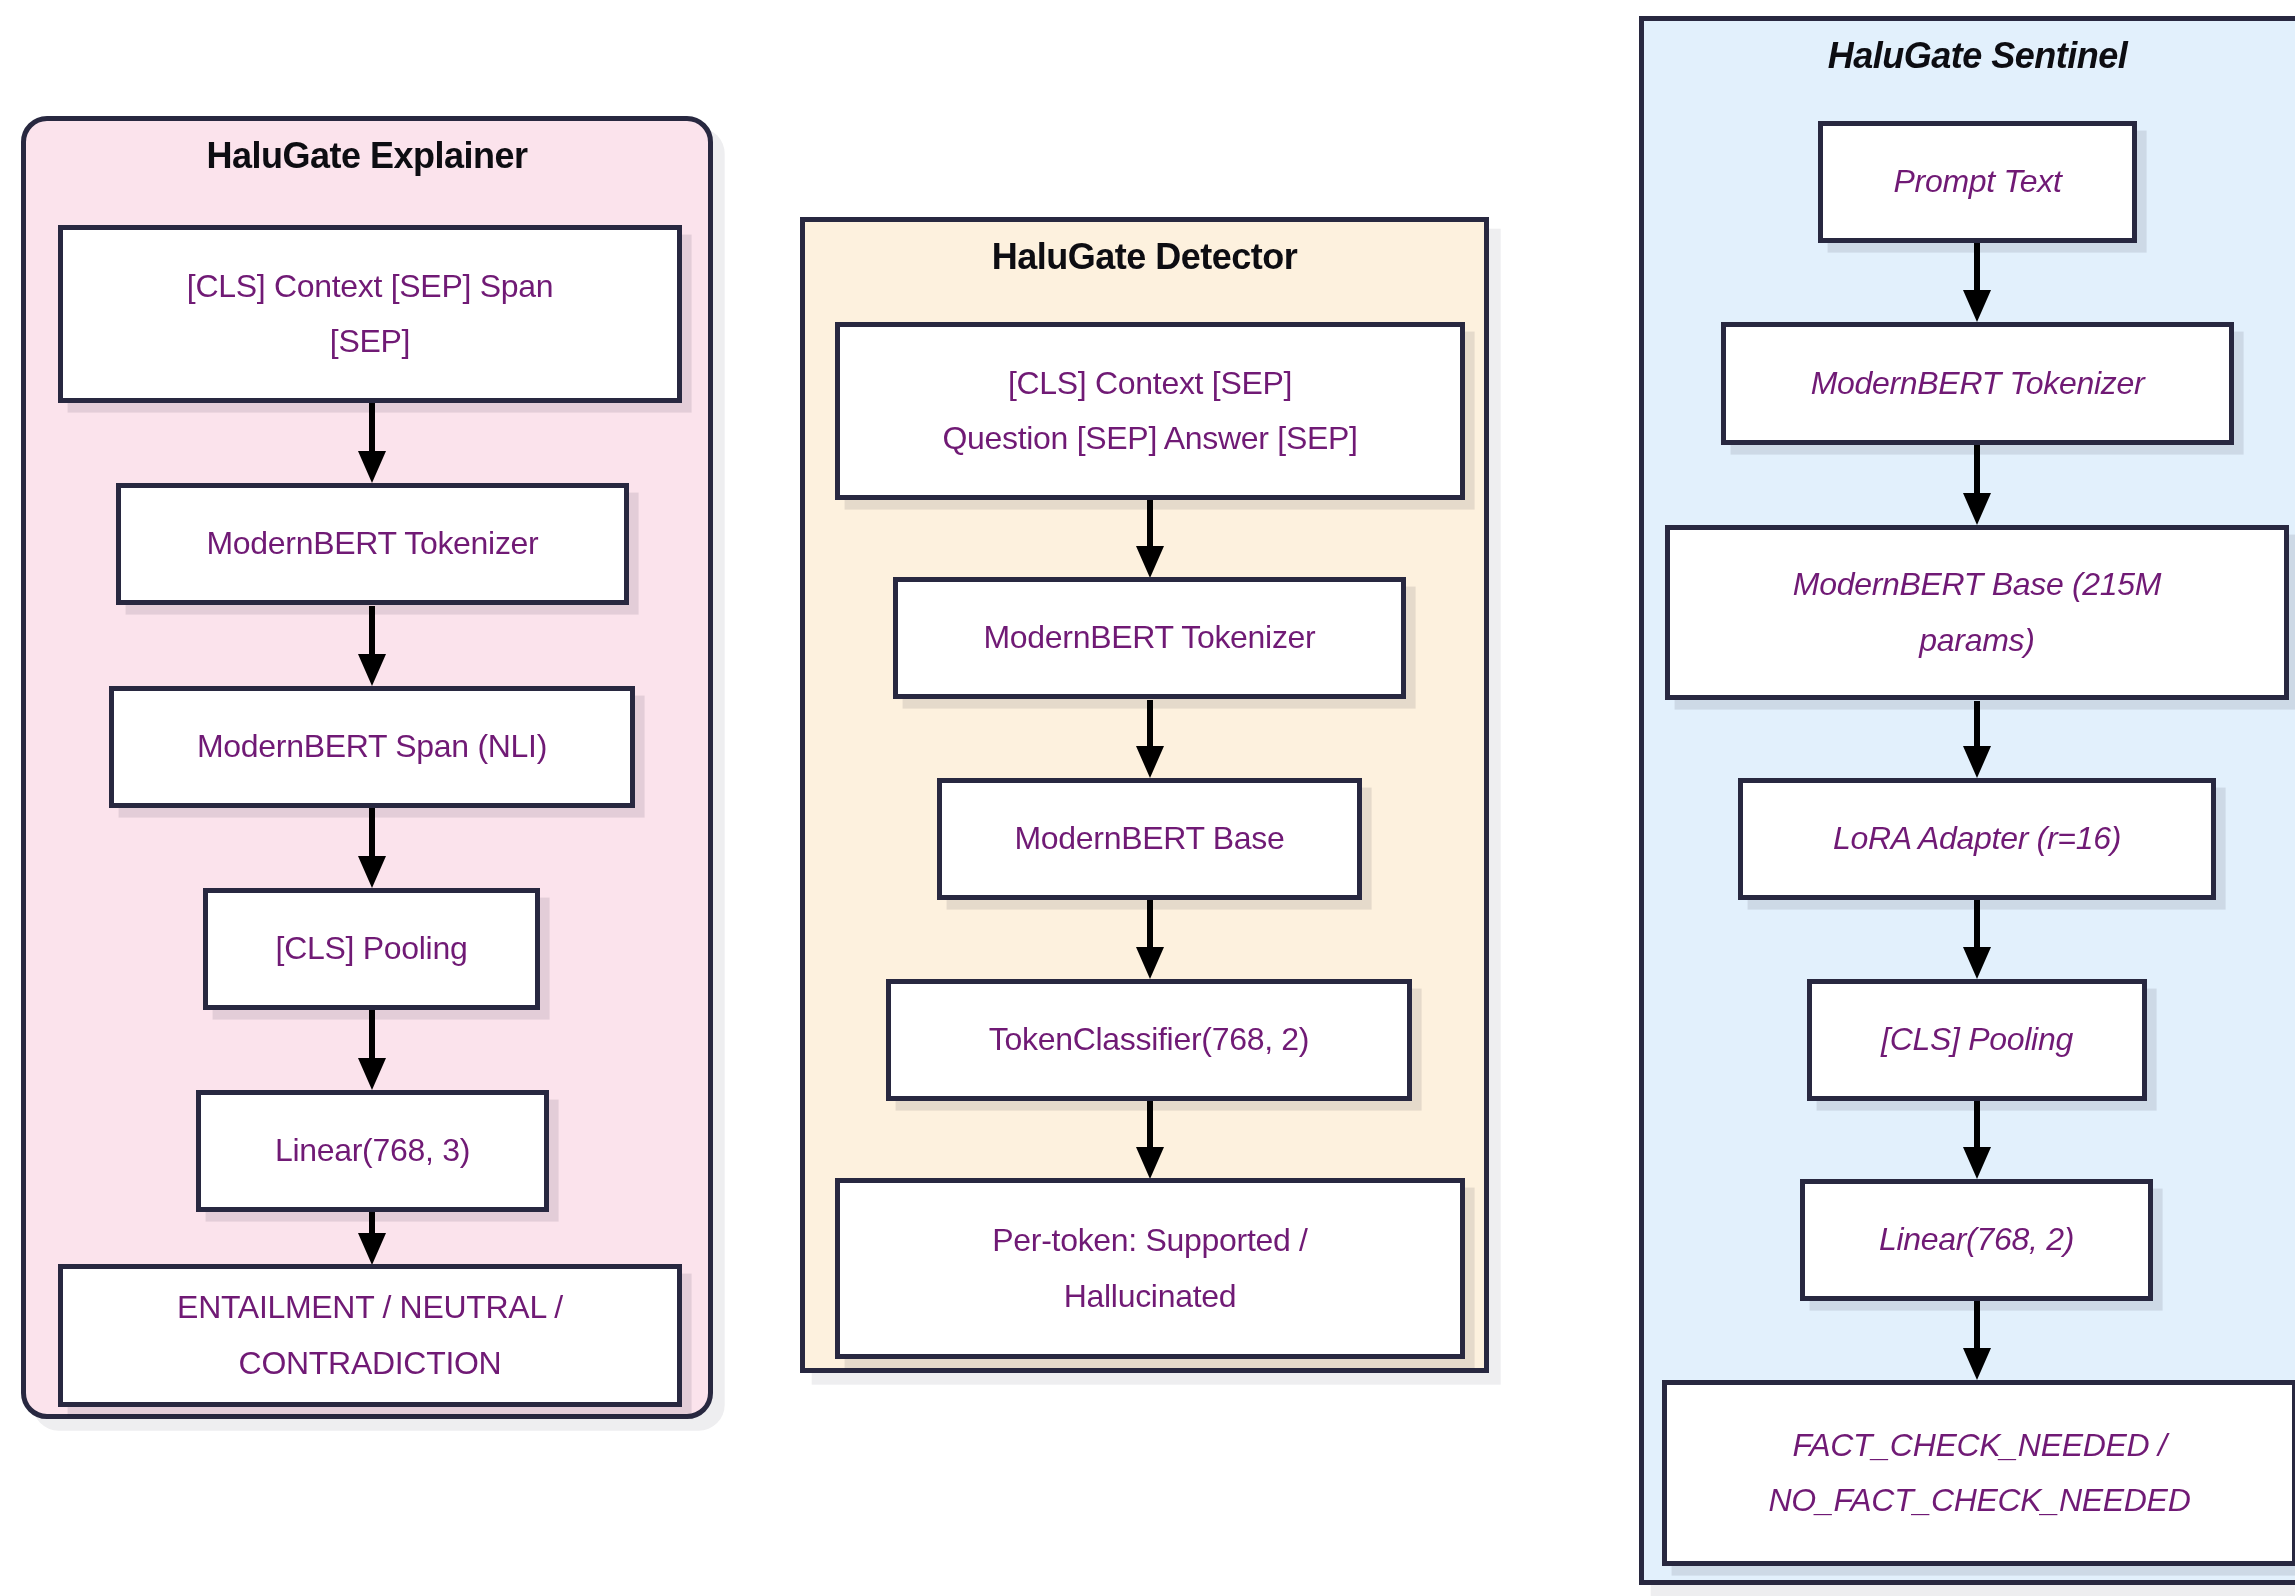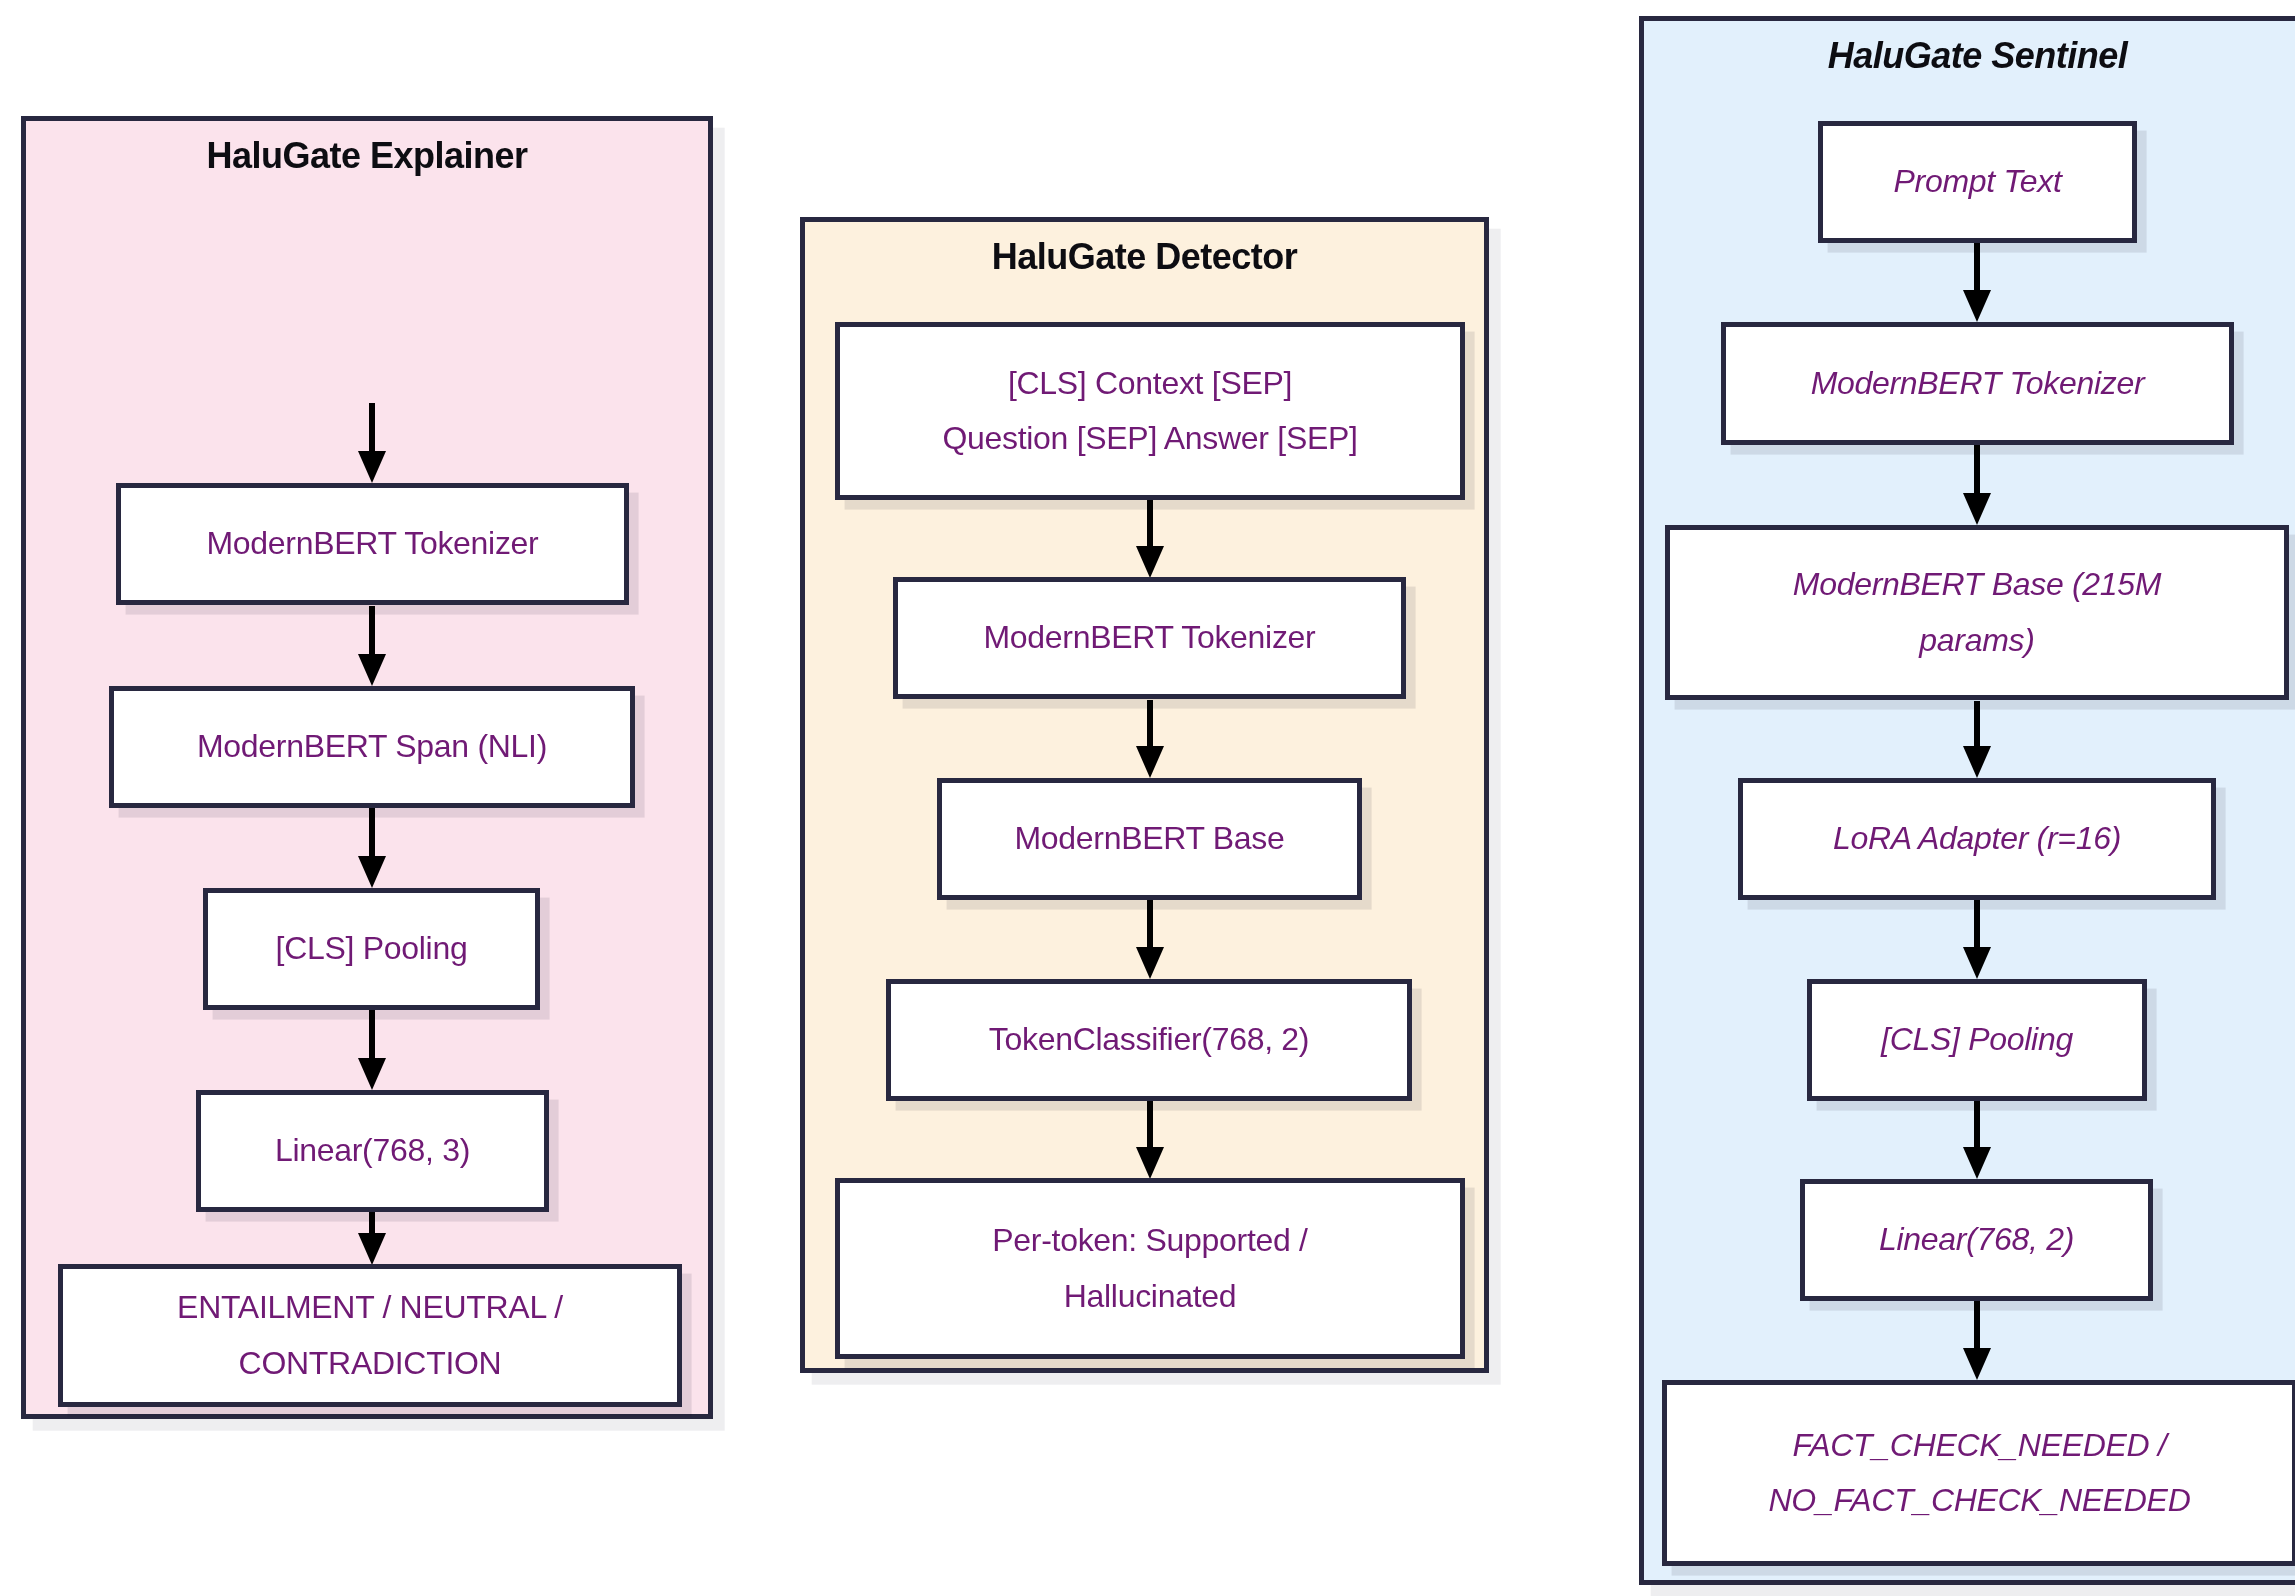--- a/index.html
+++ b/index.html
@@ -60,23 +60,25 @@
     border-left:14px solid transparent;
     border-right:14px solid transparent;
     border-top:32px solid #000000;
   }
 </style>
 </head>
 <body>
 
 <div id="canvas">
 
-  <section class="panel" style="left: 21px; top: 116px; width: 692px; height: 1303px; background-color: rgb(251, 227, 236);">
+  <section class="panel" style="left: 21px; top: 116px; width: 692px; height: 1303px; background-color: rgb(251, 227, 236); border-radius: 26px;">
     <h2 class="panel-title">HaluGate Explainer</h2>
 
+    <div class="node" style="left:32px;top:104px;width:624px;height:178px">[CLS] Context [SEP] Span
+[SEP]</div>
     <div class="flow-arrow" style="left:332px;top:282px;height:80px">
       <div class="arrow-line"></div>
       <div class="arrow-head"></div>
     </div>
 
     <div class="node" style="left:90px;top:362px;width:513px;height:122px">ModernBERT Tokenizer</div>
     <div class="flow-arrow" style="left:332px;top:485px;height:80px">
       <div class="arrow-line"></div>
       <div class="arrow-head"></div>
     </div>

